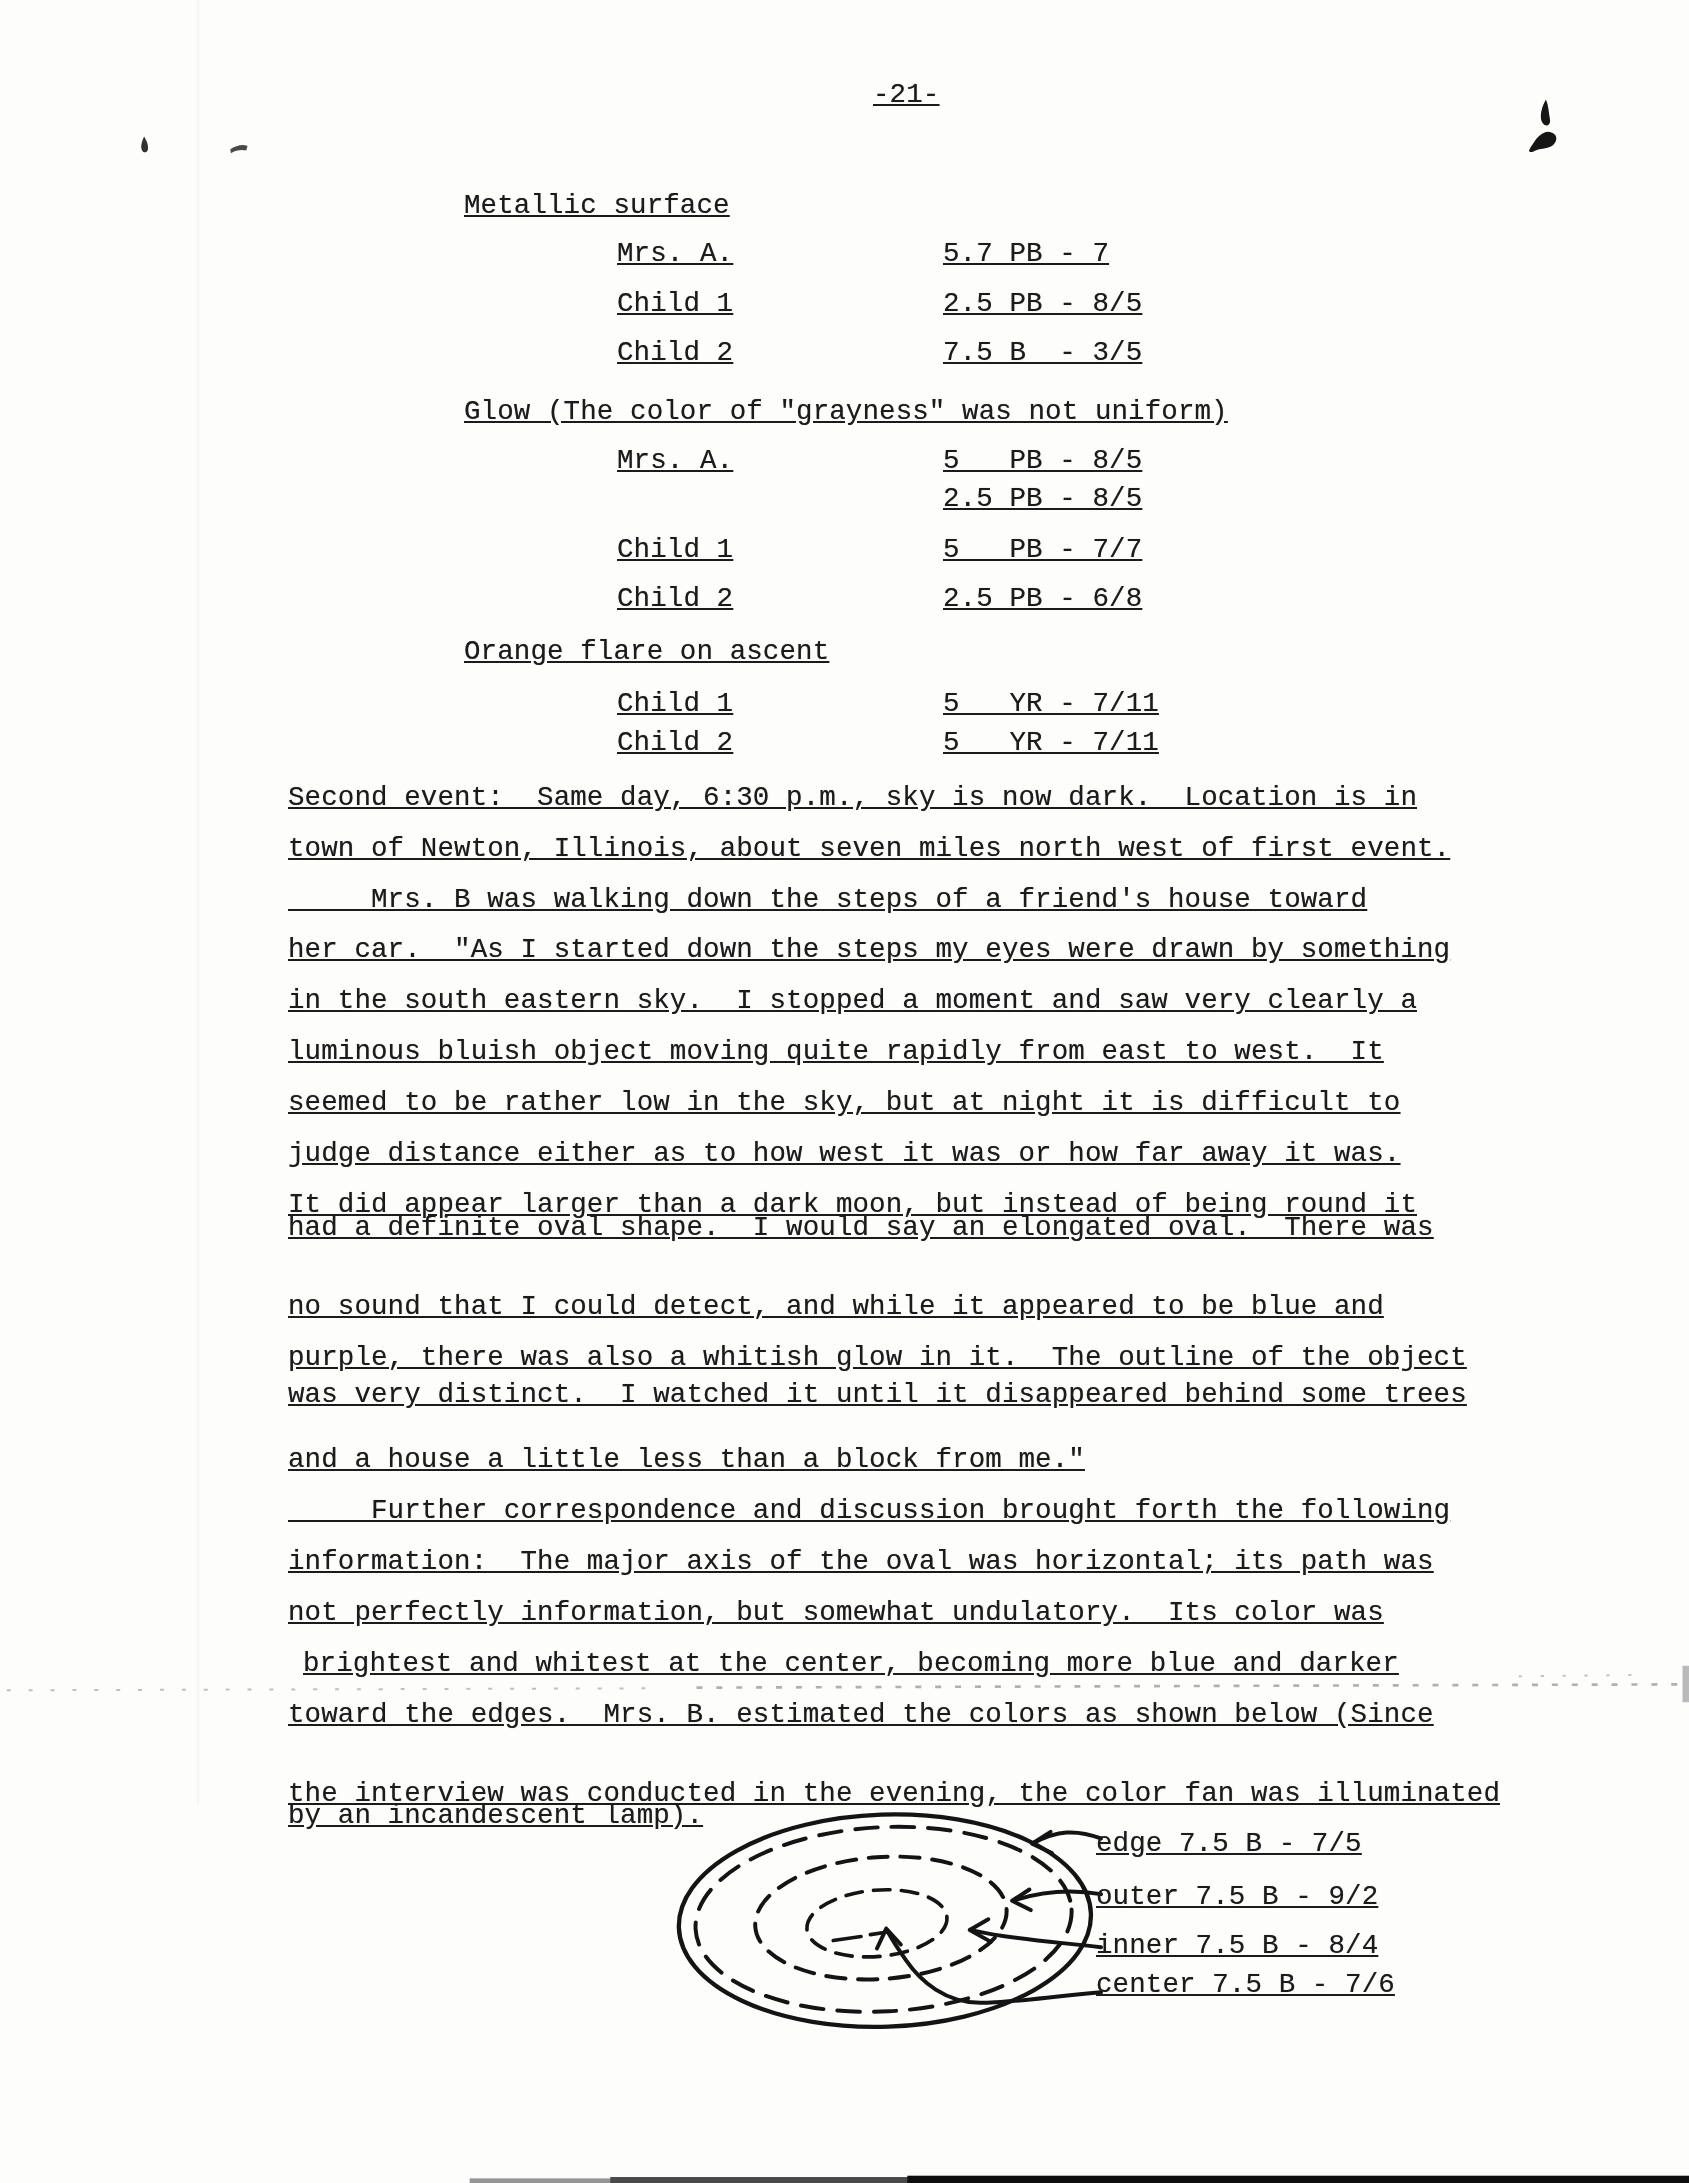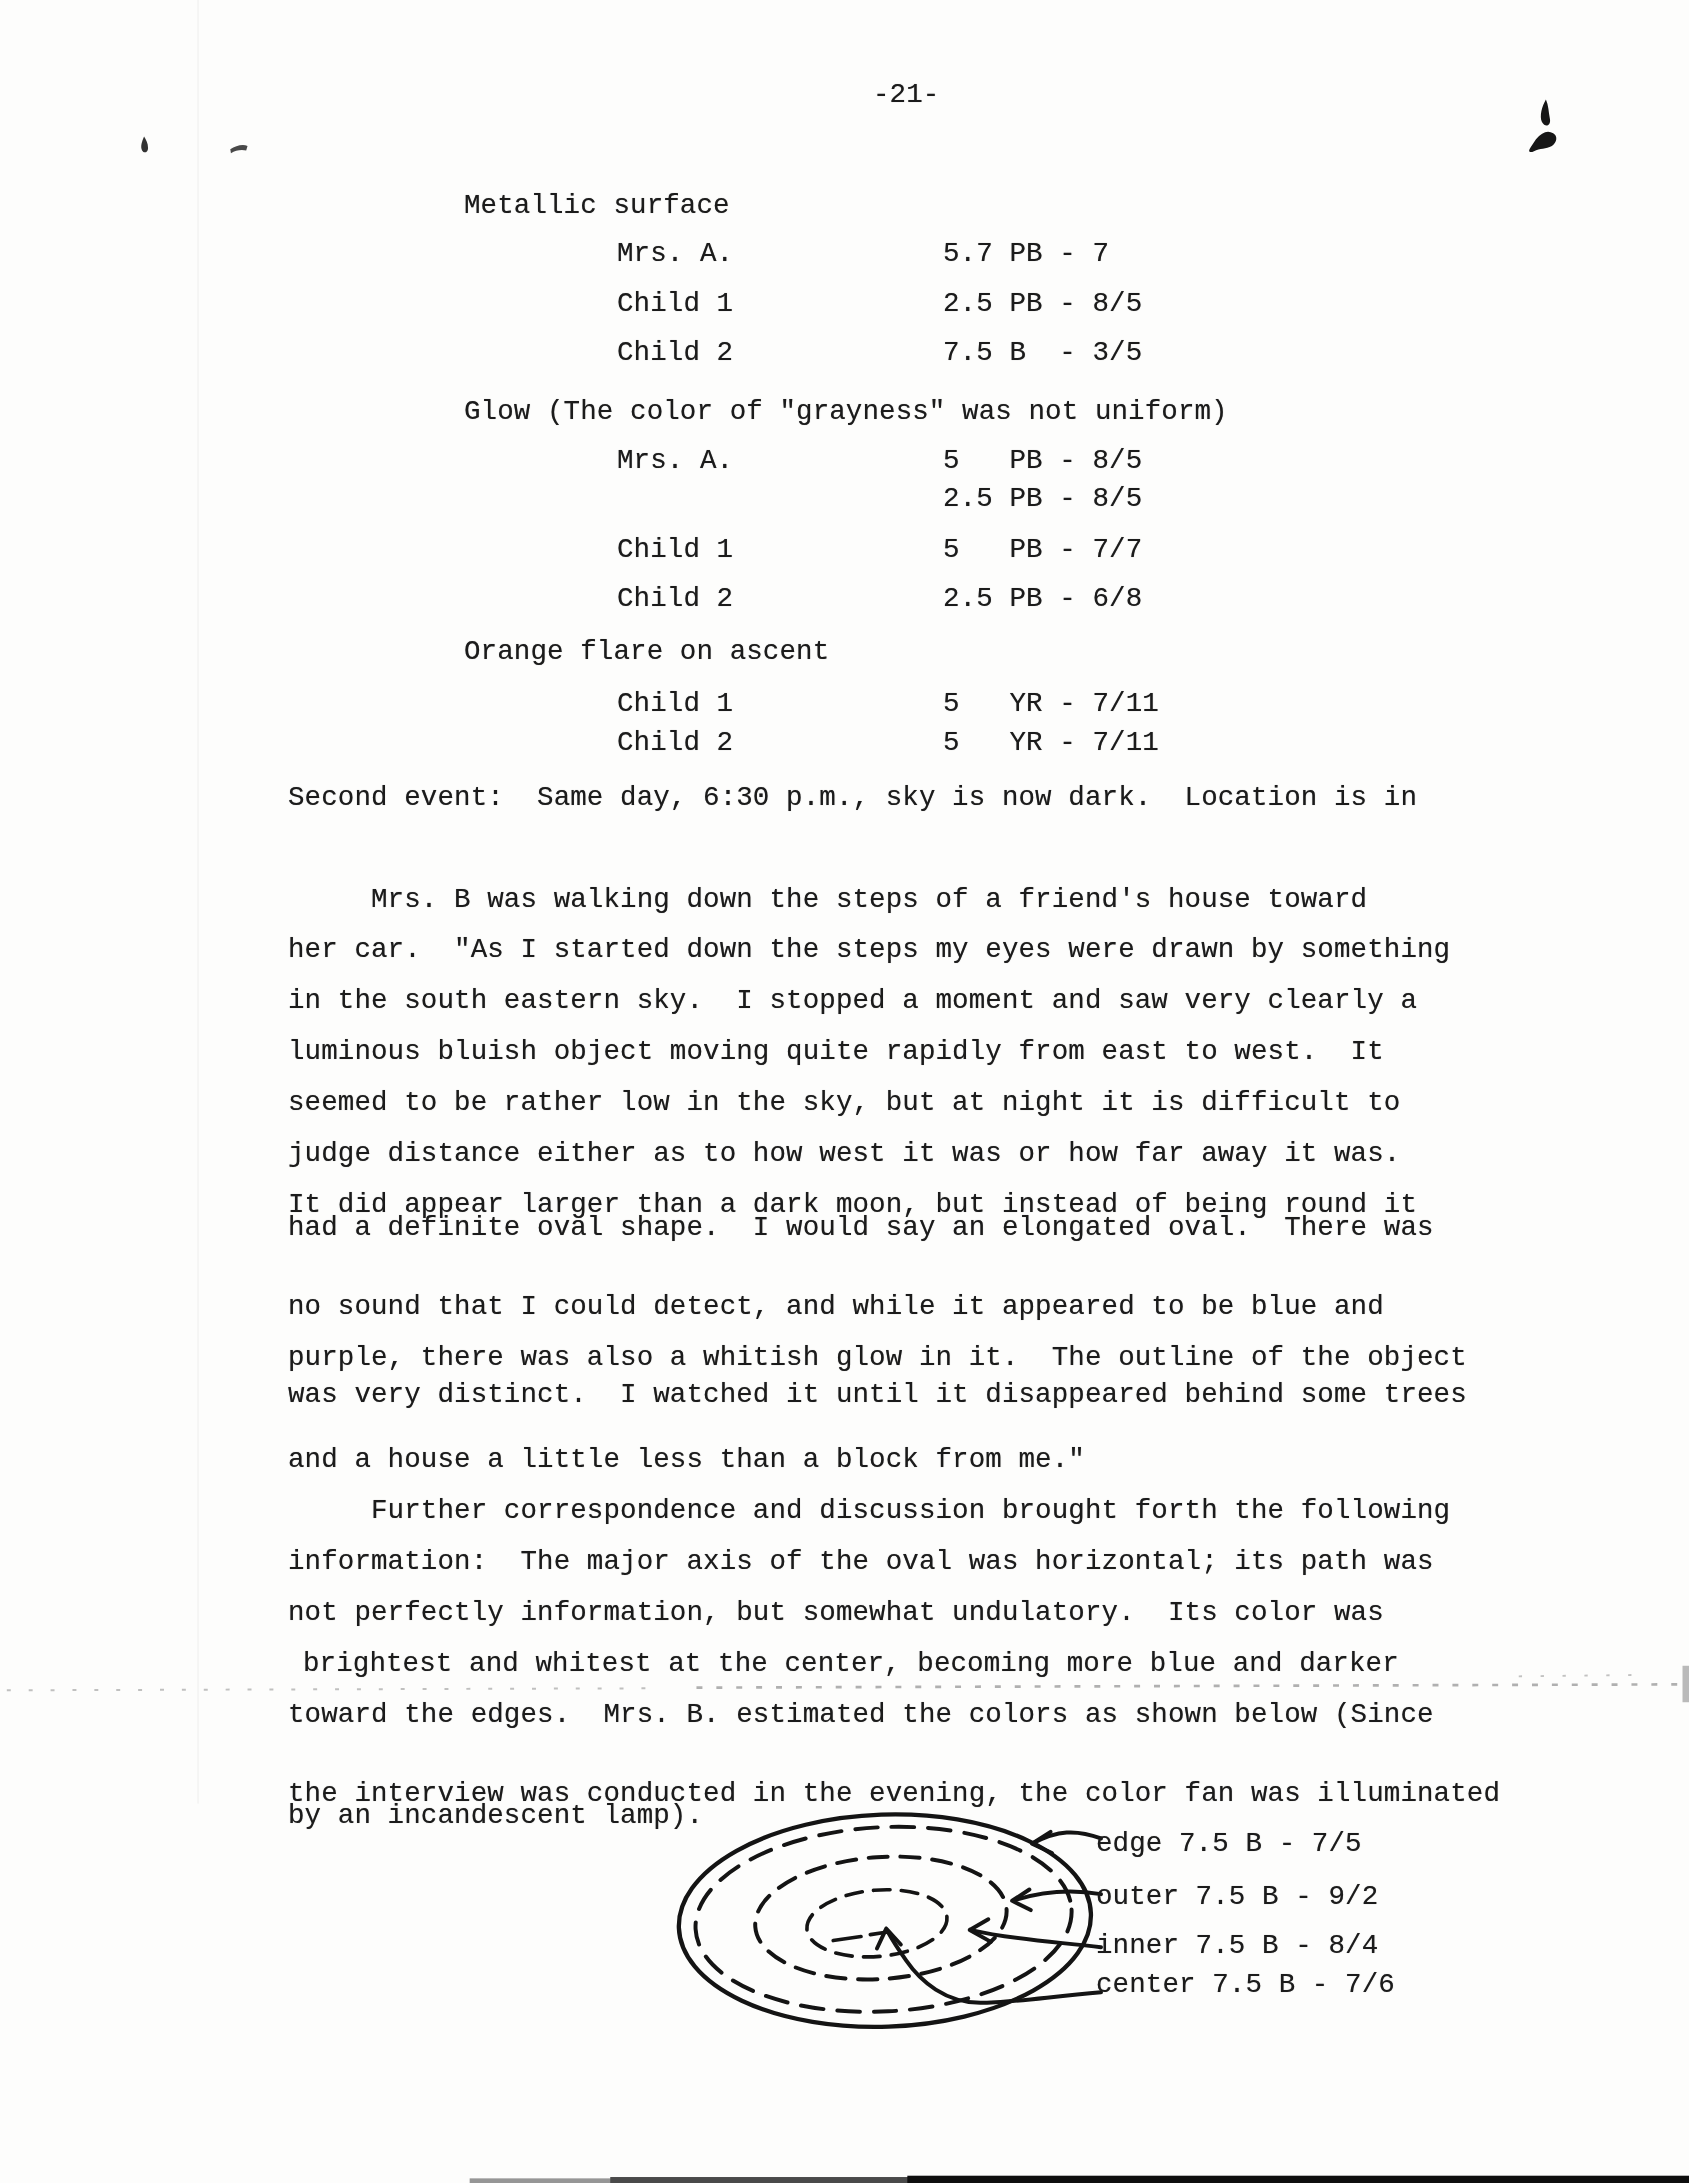--- a/index.html
+++ b/index.html
@@ -17,20 +17,21 @@
   }
   .t {
     position: absolute;
     white-space: pre;
     font-family: "Liberation Mono", "DejaVu Sans Mono", monospace;
     font-size: 27.5px;
     line-height: 34px;
     color: #1b1b1b;
     text-shadow: 0 0 0.7px rgba(25,25,25,0.55);
     letter-spacing: 0.1px;
+    text-decoration: underline;
   }
   .heading   { left: 464px; }
   .row-label { left: 617px; }
   .row-value { left: 943px; }
   .body-line { left: 288px; }
   .diag-label { left: 1096px; }
   svg { position: absolute; }
   #artifacts { left: 0; top: 0; pointer-events: none; }
   #diagram   { left: 637px; top: 1784px; }
 </style>
@@ -78,20 +79,21 @@
   <div class="t row-label" style="top:582px;">Child 2</div>
   <div class="t row-value" style="top:582px;">2.5 PB - 6/8</div>
 
   <div class="t heading" style="top:635px;">Orange flare on ascent</div>
   <div class="t row-label" style="top:687px;">Child 1</div>
   <div class="t row-value" style="top:687px;">5   YR - 7/11</div>
   <div class="t row-label" style="top:726px;">Child 2</div>
   <div class="t row-value" style="top:726px;">5   YR - 7/11</div>
 
   <div class="t body-line" style="top:781px;">Second event:  Same day, 6:30 p.m., sky is now dark.  Location is in</div>
+  <div class="t body-line" style="top:832px;">town of Newton, Illinois, about seven miles north west of first event.</div>
   <div class="t body-line" style="top:883px;">     Mrs. B was walking down the steps of a friend's house toward</div>
   <div class="t body-line" style="top:933px;">her car.  "As I started down the steps my eyes were drawn by something</div>
   <div class="t body-line" style="top:984px;">in the south eastern sky.  I stopped a moment and saw very clearly a</div>
   <div class="t body-line" style="top:1035px;">luminous bluish object moving quite rapidly from east to west.  It</div>
   <div class="t body-line" style="top:1086px;">seemed to be rather low in the sky, but at night it is difficult to</div>
   <div class="t body-line" style="top:1137px;">judge distance either as to how west it was or how far away it was.</div>
   <div class="t body-line" style="top:1188px;">It did appear larger than a dark moon, but instead of being round it</div>
   <div class="t body-line" style="top:1211px;">had a definite oval shape.  I would say an elongated oval.  There was</div>
   <div class="t body-line" style="top:1290px;">no sound that I could detect, and while it appeared to be blue and</div>
   <div class="t body-line" style="top:1341px;">purple, there was also a whitish glow in it.  The outline of the object</div>

